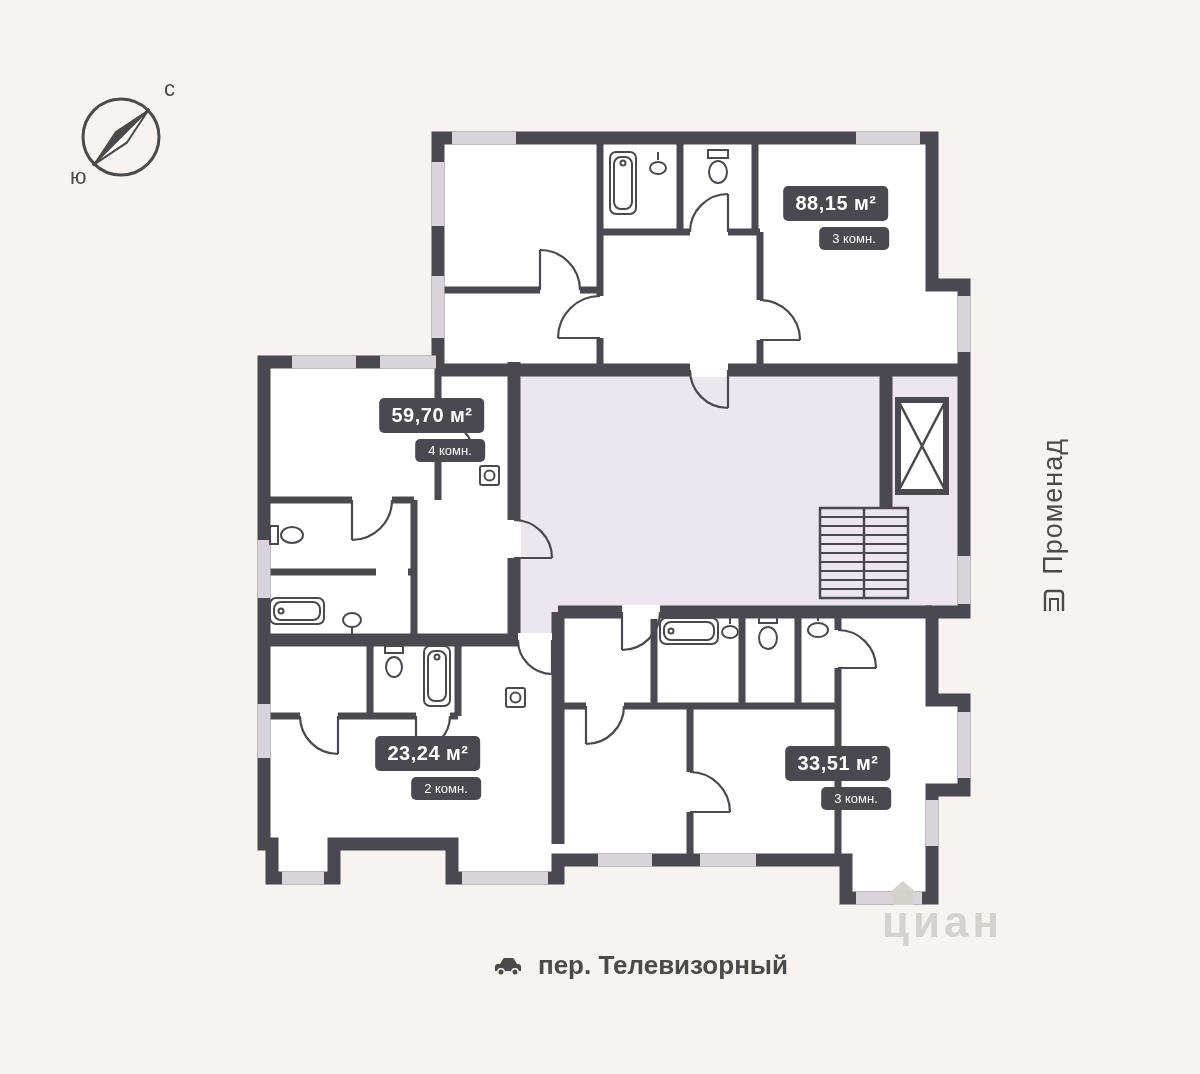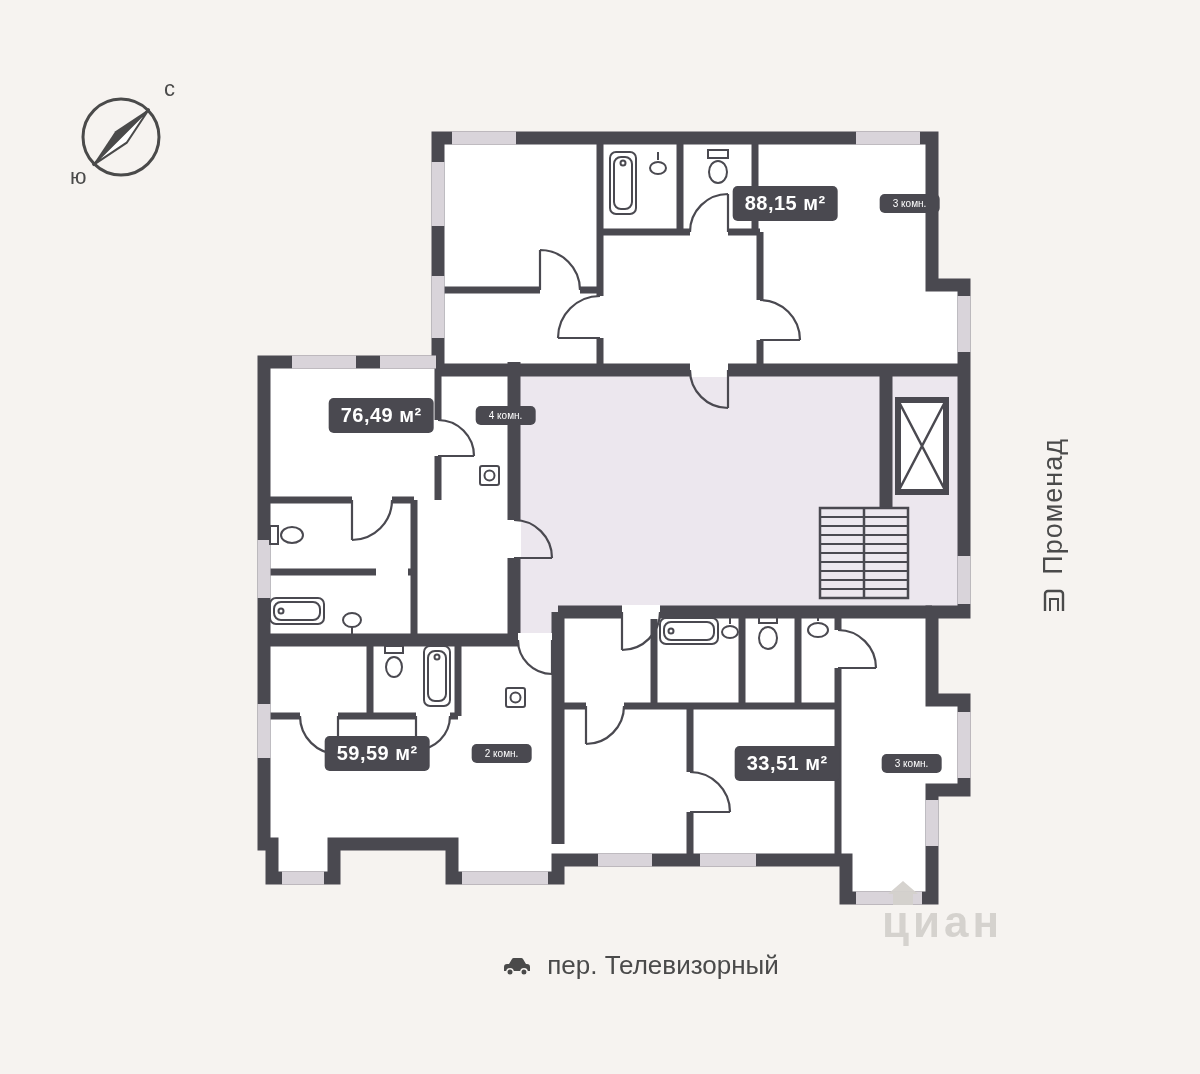--- a/index.html
+++ b/index.html
@@ -7,28 +7,28 @@
     width:1200px;height:1074px;position:relative;overflow:hidden;
     background:#f6f3f0;
     font-family:"Liberation Sans", sans-serif;
   }
   .scene{position:absolute;inset:0;}
   svg.plan{position:absolute;left:0;top:0;}
 
   
   .apt-label{
     position:absolute;transform:translateX(-50%);
-    display:flex;align-items:center;gap:6px;z-index:6;
+    display:flex;flex-direction:column;align-items:center;gap:6px;z-index:6;
   }
   .apt-area{
     background:#4a4950;color:#fff;font-size:20px;font-weight:bold;
     padding:6px 12px;border-radius:5px;letter-spacing:.5px;white-space:nowrap;
   }
   .apt-rooms{
-    background:#4a4950;color:#fff;font-size:10px;
+    background:#4a4950;color:#fff;font-size:13px;
     padding:4px 13px;border-radius:5px;white-space:nowrap;margin-left:36px;
   }
 
   
   .compass{position:absolute;left:68px;top:76px;width:116px;height:116px;z-index:5;}
   .compass svg{position:absolute;left:0;top:6px;}
   .compass-n,.compass-s{position:absolute;font-size:22px;color:#4a4a4a;}
   .compass-n{left:96px;top:0;}
   .compass-s{left:2px;top:88px;}
 
@@ -37,21 +37,21 @@
     position:absolute;left:1038px;top:438px;z-index:5;
     display:flex;flex-direction:column;align-items:center;gap:12px;color:#4a4a4a;
   }
   .street-right-text{
     writing-mode:vertical-rl;transform:rotate(180deg);
     font-size:27px;letter-spacing:1px;white-space:nowrap;
   }
   .street-bottom{
     position:absolute;left:80px;right:0;top:950px;z-index:5;
     display:flex;justify-content:center;align-items:center;gap:14px;
-    font-size:26px;color:#4a4a4a;
+    font-size:26px;color:#4a4a4a;font-weight:bold;
   }
 
   
   .watermark{position:absolute;left:882px;top:902px;z-index:4;opacity:.95;}
   .wm-house{position:absolute;left:4px;top:-22px;}
   .wm-text{
     font-size:44px;font-weight:bold;color:#d4d1cd;
     letter-spacing:4px;line-height:.9;white-space:nowrap;
   }
 </style>
@@ -251,25 +251,25 @@
     </svg>
     <span class="compass-n">с</span>
     <span class="compass-s">ю</span>
   </div>
 
   <div class="apt-label" style="left:836px;top:186px">
     <div class="apt-area">88,15 м²</div>
     <div class="apt-rooms">3 комн.</div>
   </div>
   <div class="apt-label" style="left:432px;top:398px">
-    <div class="apt-area">76,49 м²</div>
+    <div class="apt-area">59,70 м²</div>
     <div class="apt-rooms">4 комн.</div>
   </div>
   <div class="apt-label" style="left:428px;top:736px">
-    <div class="apt-area">59,59 м²</div>
+    <div class="apt-area">23,24 м²</div>
     <div class="apt-rooms">2 комн.</div>
   </div>
   <div class="apt-label" style="left:838px;top:746px">
     <div class="apt-area">33,51 м²</div>
     <div class="apt-rooms">3 комн.</div>
   </div>
 
   <div class="street-right">
     <div class="street-right-text">Променад</div>
     <svg width="26" height="26" viewBox="0 0 26 26">

